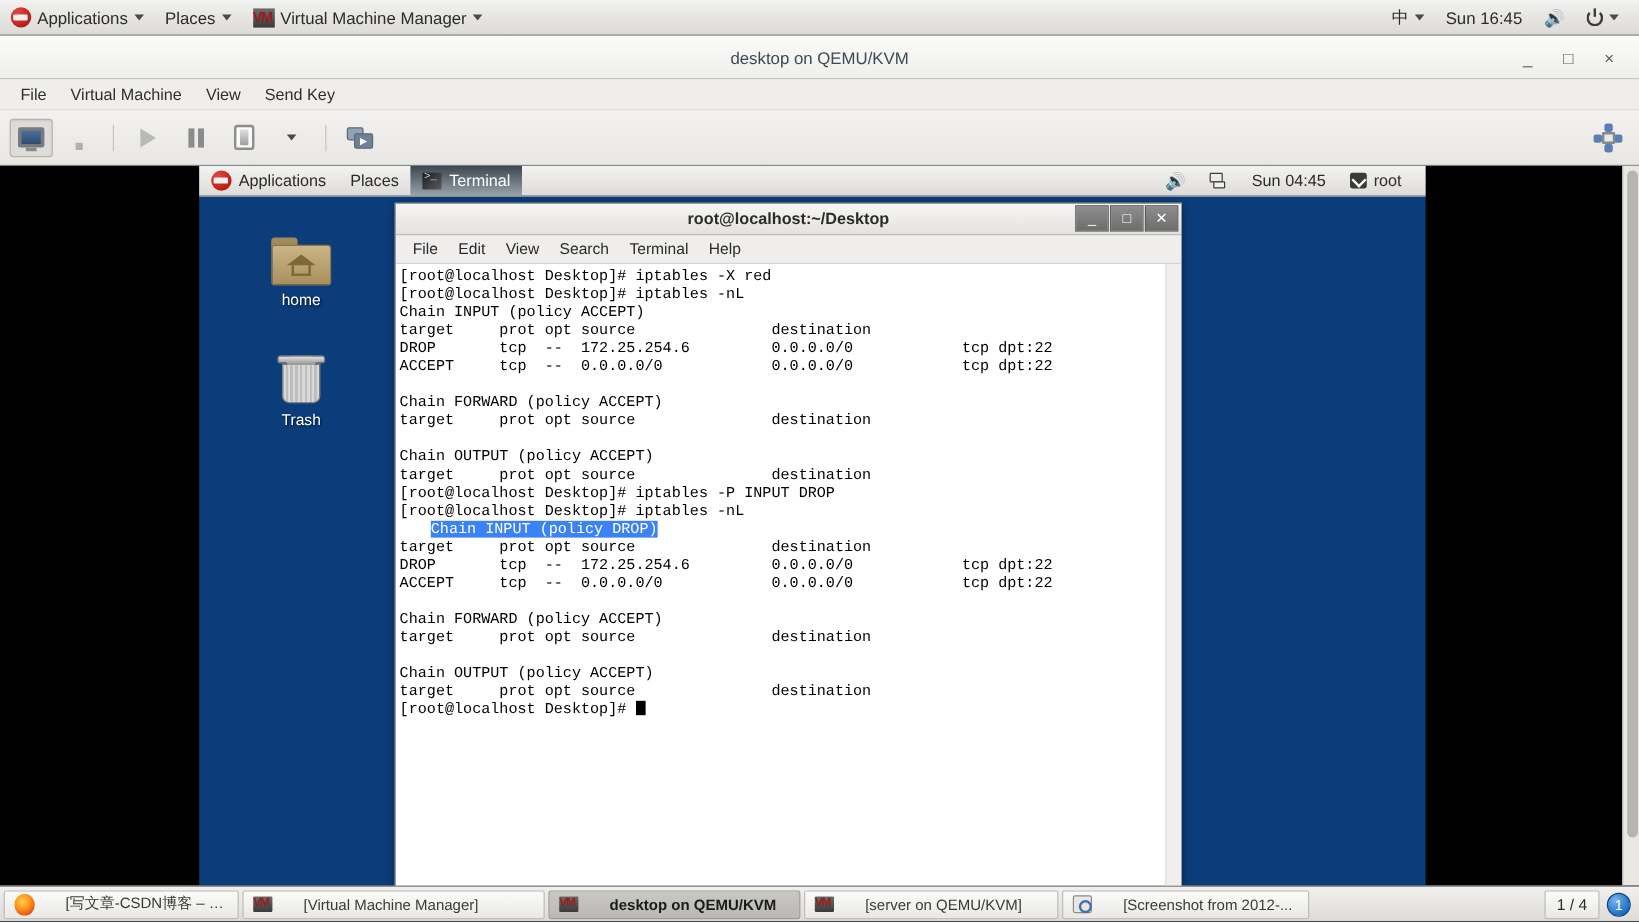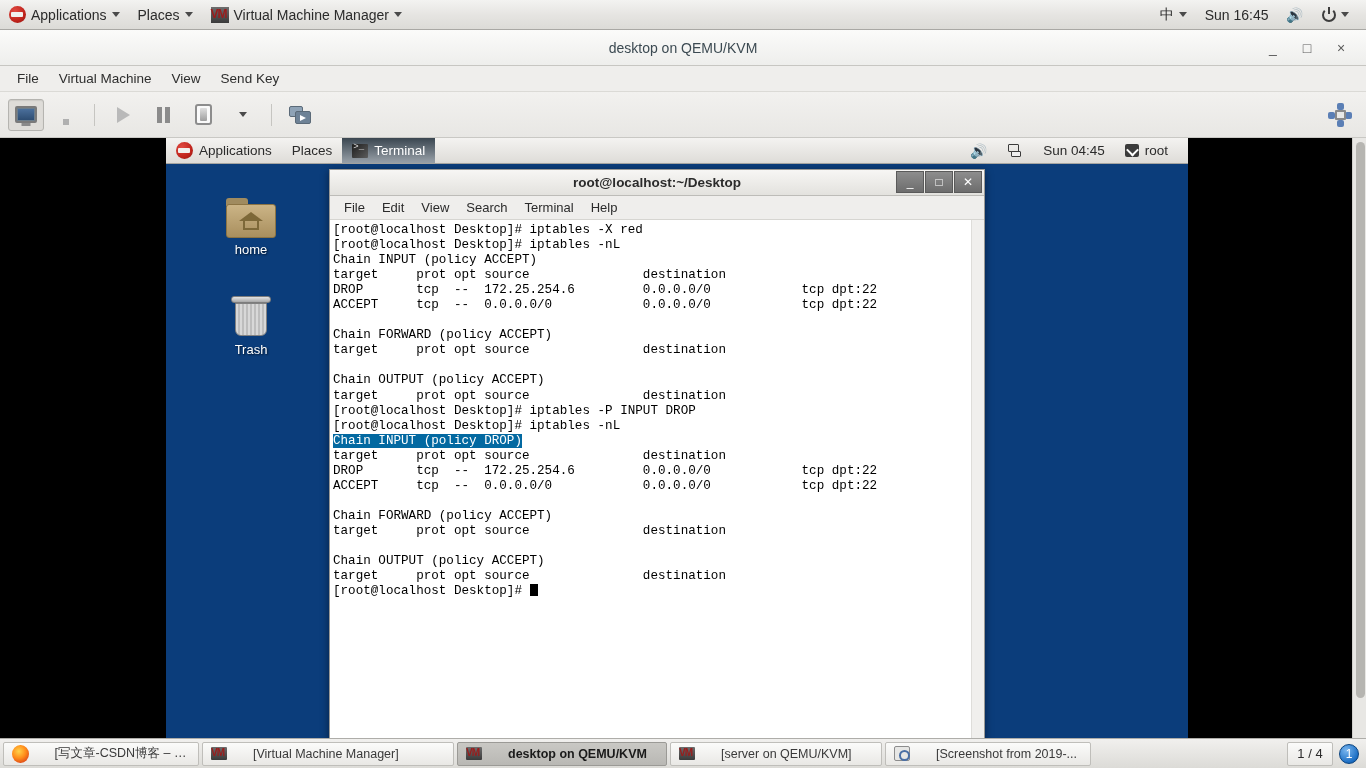--- a/index.html
+++ b/index.html
@@ -200,21 +200,21 @@
   }
   .tw-menu { padding: 3px 8px; cursor:default; border-radius:2px; }
   .tw-body { flex:1; background:#fff; position:relative; display:flex; }
   .tw-screen {
     flex:1; padding: 3px 4px 0 3px;
     font-family: "Liberation Mono", "DejaVu Sans Mono", monospace;
     font-size: 12.6px; line-height: 15.05px;
     color: #000; white-space: pre;
     overflow: hidden;
   }
-  .tw-screen .inv { background:#0369a1; color:#fff; }
+  .tw-screen .inv { background:#3b82f6; color:#fff;margin-left:26px; }
   .cursor-blk { display:inline-block; width:8px; height:12px; background:#000; vertical-align:-2px; }
   .tw-sb { width: 13px; background:#f0efed; border-left:1px solid #dedddA; position:relative; }
   .tw-sb .thumb { position:absolute; left:2px; width:9px; background:#9e9d99; border-radius:5px; bottom:4px; height:46px; }
 
   
   .taskbar {
     position: absolute; left:0; bottom:0; width: 1366px; height: 30px;
     background: linear-gradient(to bottom,#f1f0ee,#dcdbd7);
     border-top: 1px solid #aeada9;
     display: flex; align-items: center; padding: 0 3px; gap: 3px;
@@ -471,21 +471,21 @@
     <div class="task active">
       <span class="vmm-small"></span>
       <span class="task-label">desktop on QEMU/KVM</span>
     </div>
     <div class="task w4">
       <span class="vmm-small"></span>
       <span class="task-label">[server on QEMU/KVM]</span>
     </div>
     <div class="task w5">
       <span class="shot-icon"></span>
-      <span class="task-label">[Screenshot from 2019-...</span>
+      <span class="task-label">[Screenshot from 2012-...</span>
     </div>
     <div class="tb-end">
       <div class="pager">1 / 4</div>
       <div class="wsbadge">1</div>
     </div>
   </div>
 
 </div>
 
 </body></html>

